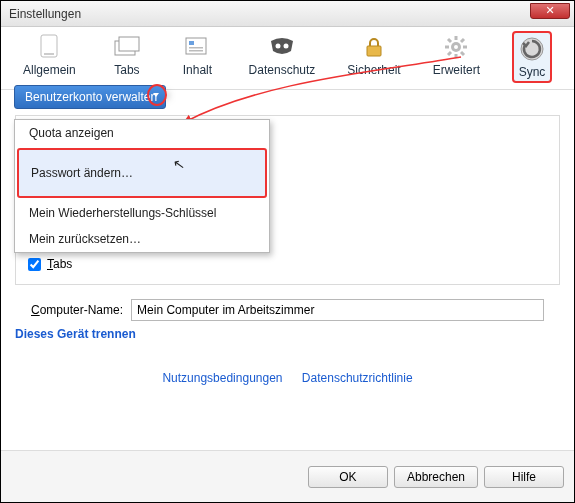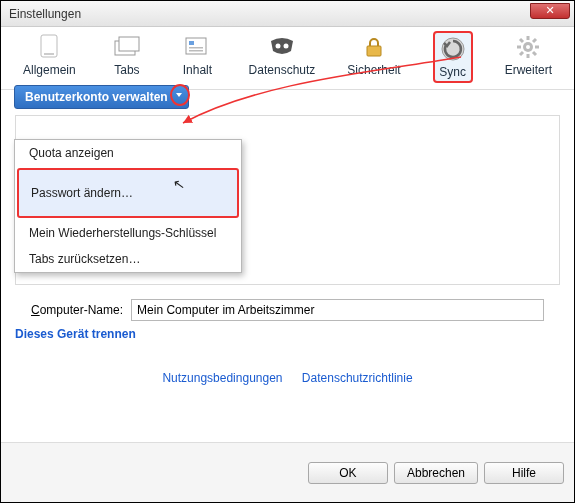--- a/index.html
+++ b/index.html
@@ -12,42 +12,42 @@
   .tool { width: 62px; text-align: center; padding: 2px 0; margin: 0 16px; border-radius: 3px; position: relative; }
   .tool.selected { border: 2px solid #e33; background: #eaf3fb; border-radius: 4px; }
   .tool .ico { width: 32px; height: 28px; margin: 0 auto 2px; display:flex; align-items:center; justify-content:center; }
   .tool .lbl { color: #234; }
   .content { position: absolute; top: 78px; left: 8px; right: 8px; bottom: 46px; }
   .user-row { display: flex; align-items: center; gap: 8px; margin: 6px 6px 10px; }
   .avatar { width: 20px; height: 20px; border-radius: 3px; background: linear-gradient(#a7c6e8,#5a8dc8); display:flex; align-items:flex-end; justify-content:center; }
   .avatar::after{content:''; width:10px;height:10px;border-radius:50%;background:#fff; margin-bottom:6px; box-shadow:0 6px 0 3px #fff;}
   .blur { color: transparent; text-shadow: 0 0 6px rgba(0,0,0,.5); letter-spacing: .5px; }
   .groupbox { border: 1px solid #dadada; margin: 0 6px 14px; padding: 14px 12px 10px; position: relative; }
-  .manage-btn { position: absolute; top: -6px; left: -1px; transform: translateY(-100%); background: linear-gradient(#4a90e2,#2f6fc2); color: #fff; border: 1px solid #2a5da3; padding: 4px 20px 4px 10px; border-radius: 3px; font-weight: bold; }
+  .manage-btn { position: absolute; top: -6px; left: -1px; transform: translateY(-100%); background: linear-gradient(#4a90e2,#2f6fc2); color: #fff; border: 1px solid #2a5da3; padding: 4px 8px 4px 10px; border-radius: 3px; }
   .manage-wrap { position:relative; margin: 0 6px 6px; }
   .caret { position:absolute; right:6px; top:7px; width:0;height:0;border-left:3px solid transparent;border-right:3px solid transparent;border-top:4px solid #fff; }
   .caret-ring { position:absolute; right:-2px; top:-2px; width:20px;height:22px; border:2px solid #e33; border-radius:50%; pointer-events:none; }
-  .dropdown { position: absolute; top: 24px; left: -1px; width: 228px; background: #fff; border: 1px solid #b8b8b8; box-shadow: 2px 3px 6px rgba(0,0,0,.25); z-index: 5; }
+  .dropdown { position: absolute; top: 4px; left: -1px; width: 256px; background: #fff; border: 1px solid #b8b8b8; box-shadow: 2px 3px 6px rgba(0,0,0,.25); z-index: 5; }
   .dropdown .item { padding: 6px 14px; color: #222; }
   .dropdown .item.hover { background: #e6eefc; }
   .dropdown .item.hl { border: 2px solid #e33; border-radius: 3px; margin: 2px; padding: 16px 12px; position:relative; }
   .cursor { position:absolute; left:154px; top:6px; font-size:14px; transform: rotate(-10deg); }
   .checks { margin-top: 84px; }
   .check-row { display:flex; align-items:center; gap:6px; padding:3px 0; }
   .check-row input { margin:0; }
   .check-row .t { text-decoration: underline; text-decoration-style: solid; text-decoration-color: transparent; }
   .check-row .t::first-letter { text-decoration: underline; }
   .cname-row { display:flex; align-items:center; gap:8px; margin: 0 22px 6px; }
   .cname-row .lbl::first-letter { text-decoration: underline; }
   .cname-row input { flex:1; border:1px solid #b8b8b8; padding:3px 5px; }
   .link { color: #1a5bd0; cursor: pointer; }
   .disc { margin: 2px 6px 30px; font-weight: bold; }
   .policies { text-align:center; margin-top: 8px; }
   .policies .link { margin: 0 8px; }
-  .footer { position:absolute; left:0; right:0; bottom:0; height:60px; border-top:1px solid #ddd; display:flex; align-items:center; justify-content:flex-end; padding:0 10px; gap:6px; background:#f5f5f5; }
+  .footer { position:absolute; left:0; right:0; bottom:0; height:52px; border-top:1px solid #ddd; display:flex; align-items:center; justify-content:flex-end; padding:0 10px; gap:6px; background:#f5f5f5; }
   .btn { min-width: 80px; padding: 3px 12px; background: linear-gradient(#fdfdfd,#e6e6e6); border:1px solid #a8a8a8; border-radius:3px; text-align:center; }
   .arrow-svg { position:absolute; top: 50px; left: 140px; pointer-events:none; z-index:3; }
 </style>
 </head>
 <body>
 
 <div class="window">
 
   <div class="titlebar">
     <span class="titlebar-title">Einstellungen</span>
@@ -95,50 +95,50 @@
       <div class="lbl">Datenschutz</div>
     </div>
     <div class="tool">
       <div class="ico">
           <svg width="24" height="24">
             <rect x="5" y="11" width="14" height="10" rx="1" fill="#e8b84a" stroke="#b88920"></rect>
             <path d="M8 11 V8 a4 4 0 0 1 8 0 V11" fill="none" stroke="#b88920" stroke-width="2"></path>
           </svg>
         </div>
       <div class="lbl">Sicherheit</div>
-    </div>
-    <div class="tool selected">
-      <div class="ico">
-          <svg width="28" height="28">
-            <circle cx="14" cy="14" r="11" fill="#d8d8d8" stroke="#999"></circle>
-            <path d="M14 6 a8 8 0 1 1 -7 4" fill="none" stroke="#666" stroke-width="2.5"></path>
-            <path d="M5 8 l3 3 l3 -4" fill="none" stroke="#666" stroke-width="2.5"></path>
-          </svg>
-        </div>
-      <div class="lbl">Sync</div>
     </div>
     <div class="tool">
       <div class="ico">
           <svg width="26" height="26">
             <circle cx="13" cy="13" r="5" fill="#bbb"></circle>
             <g stroke="#bbb" stroke-width="3">
               <line x1="13" y1="2" x2="13" y2="6"></line>
               <line x1="13" y1="20" x2="13" y2="24"></line>
               <line x1="2" y1="13" x2="6" y2="13"></line>
               <line x1="20" y1="13" x2="24" y2="13"></line>
               <line x1="5" y1="5" x2="8" y2="8"></line>
               <line x1="18" y1="18" x2="21" y2="21"></line>
               <line x1="5" y1="21" x2="8" y2="18"></line>
               <line x1="18" y1="8" x2="21" y2="5"></line>
             </g>
             <circle cx="13" cy="13" r="2" fill="#fff"></circle>
           </svg>
         </div>
       <div class="lbl">Erweitert</div>
     </div>
+    <div class="tool selected">
+      <div class="ico">
+          <svg width="28" height="28">
+            <circle cx="14" cy="14" r="11" fill="#d8d8d8" stroke="#999"></circle>
+            <path d="M14 6 a8 8 0 1 1 -7 4" fill="none" stroke="#666" stroke-width="2.5"></path>
+            <path d="M5 8 l3 3 l3 -4" fill="none" stroke="#666" stroke-width="2.5"></path>
+          </svg>
+        </div>
+      <div class="lbl">Sync</div>
+    </div>
   </div>
 
   <svg class="arrow-svg" width="360" height="100">
     <defs>
         <marker id="ah" markerWidth="8" markerHeight="8" refX="6" refY="3" orient="auto">
           <path d="M0 0 L6 3 L0 6 Z" fill="#e33"></path>
         </marker>
       </defs>
     <path d="M 320 6 C 240 20, 120 30, 42 72" stroke="#e33" stroke-width="1.5" fill="none" marker-end="url(#ah)"></path>
   </svg>
@@ -156,21 +156,21 @@
         <span class="caret"></span>
         <span class="caret-ring"></span>
       </div>
       <div class="dropdown">
         <div class="item">Quota anzeigen</div>
         <div class="item hover hl">
           <span>Passwort ändern…</span>
           <span class="cursor">↖</span>
         </div>
         <div class="item">Mein Wiederherstellungs-Schlüssel</div>
-        <div class="item">Tabs zurücksetzen…</div>
+        <div class="item">Mein zurücksetzen…</div>
       </div>
     </div>
 
     <div class="groupbox">
       <div class="checks">
         <label class="check-row">
           <input type="checkbox" checked="" style="">
           <span class="t">Einstellungen</span>
         </label>
         <label class="check-row">

